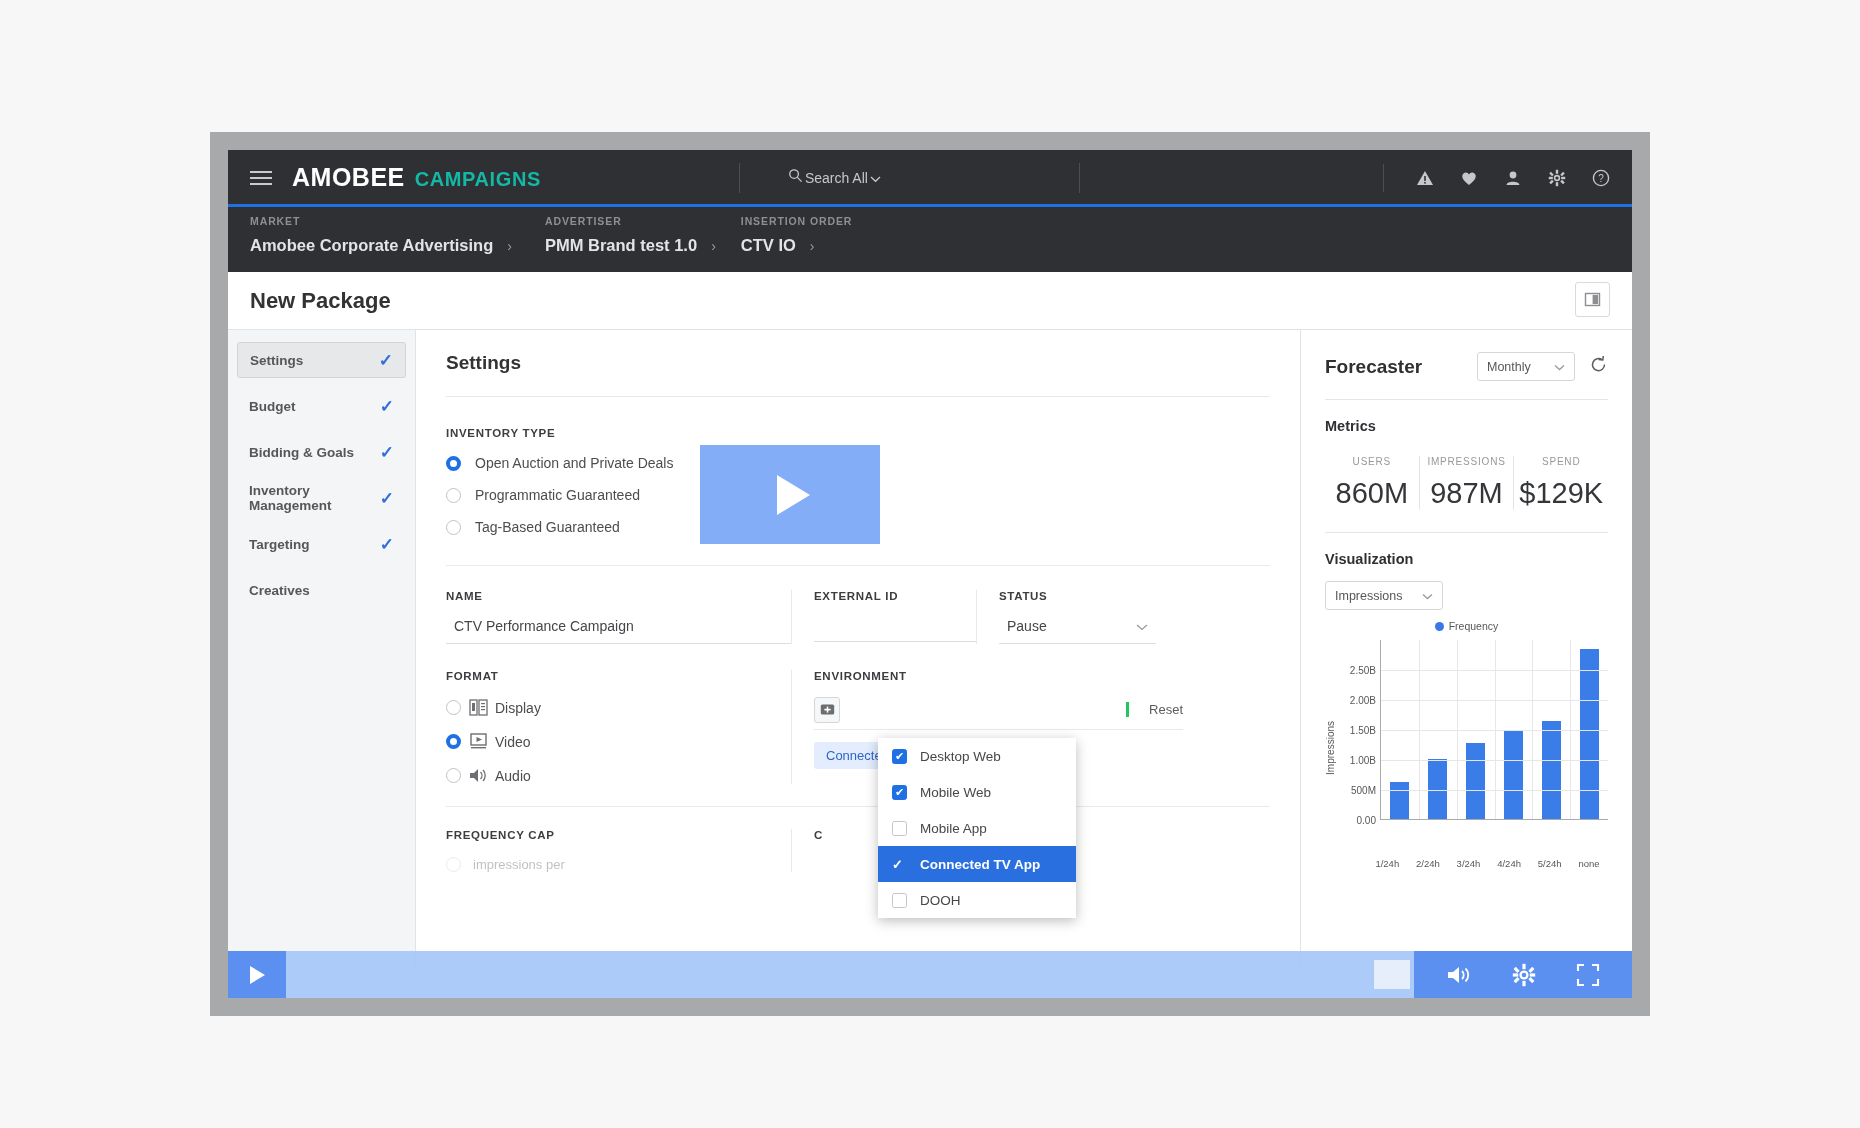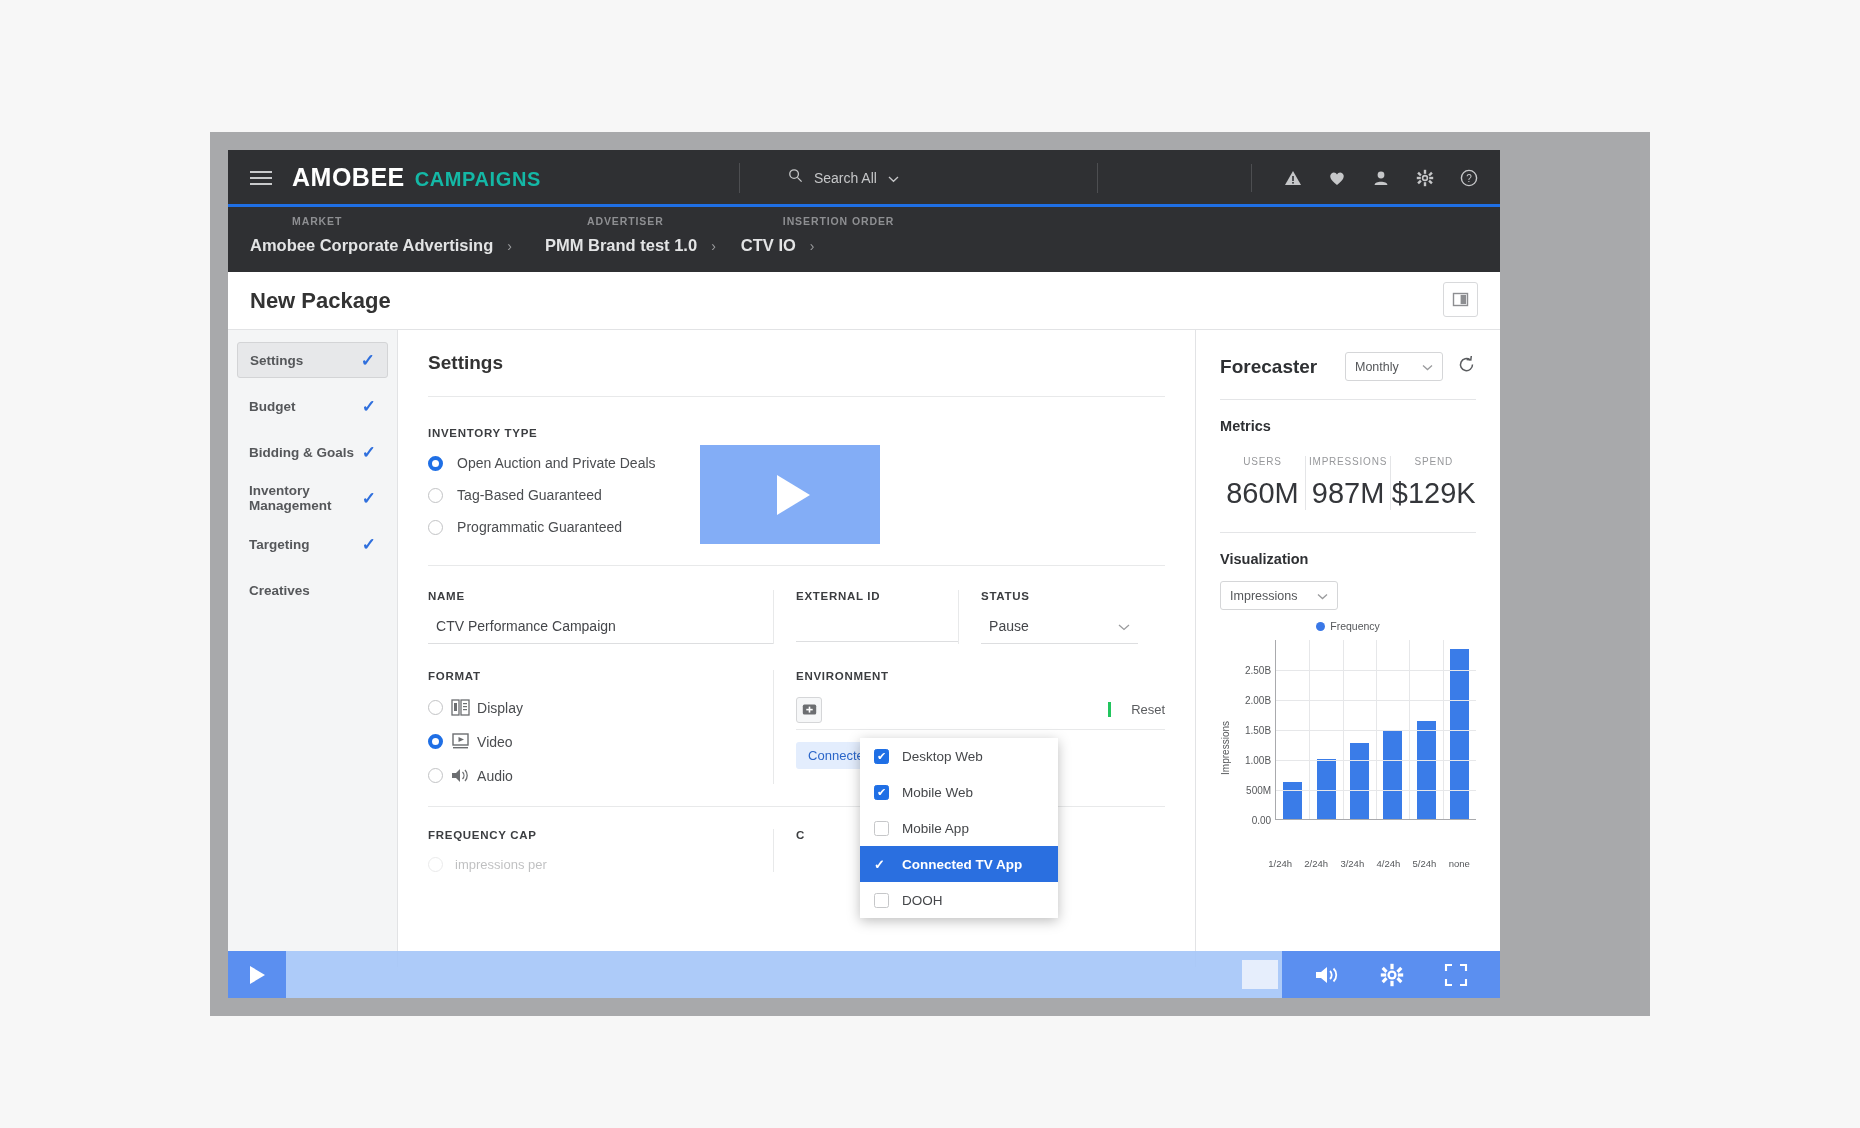--- a/index.html
+++ b/index.html
@@ -13,21 +13,21 @@
   
   #video-frame {
     position: absolute;
     left: 210px; top: 132px;
     width: 1440px; height: 884px;
     background: #a8a9ab;
     padding: 18px 18px 0 18px;
   }
   #player-stage {
     position: relative;
-    width: 1272px; height: 848px;
+    width: 1404px; height: 848px;
     background: #ffffff;
     overflow: hidden;
   }
 
   
   .topnav {
     height: 55px; background: #2f3033;
     display: flex; align-items: center;
     position: relative;
   }
@@ -41,42 +41,42 @@
   }
   .brand { margin-left: 20px; display: flex; align-items: baseline; gap: 10px; }
   .brand-main {
     color: #ffffff; font-size: 25px; font-weight: bold; letter-spacing: 0.5px;
   }
   .brand-sub {
     color: #14b8a6; font-size: 20px; font-weight: bold; letter-spacing: 0.6px;
   }
   .nav-div { width: 1px; height: 30px; background: #4d4e51; }
   .search-area {
-    display: flex; align-items: center; gap: 11px;
+    display: flex; align-items: center; gap: 2px;
     margin-left: 48px; cursor: pointer;
   }
   .search-area .txt { color: #c6c7c9; font-size: 14px; }
   .sep-1 { margin-left: 198px; }
   .sep-2 { margin-left: 198px; }
   .nav-icons {
     margin-left: auto; margin-right: 22px;
     display: flex; align-items: center; gap: 26px;
   }
   .nav-icons .ic { cursor: pointer; display: flex; }
   .nav-div-r { width: 1px; height: 28px; background: #4d4e51; margin-right: 6px; }
 
   
   .crumbbar {
     height: 67px; background: #2f3033;
     display: flex; align-items: flex-start; padding-top: 10px;
   }
   .crumb { margin-left: 0; }
   .crumb:first-child { margin-left: 22px; }
   .crumb-label {
-    color: #8e8f92; font-size: 10.5px; letter-spacing: 0.9px; font-weight: bold; margin-left: 42px;
+    color: #8e8f92; font-size: 10.5px; letter-spacing: 0.9px; font-weight: bold;
   }
   .crumb-row { display: flex; align-items: center; gap: 14px; margin-top: 9px; }
   .crumb-value {
     color: #e3e4e5; font-size: 16.5px; font-weight: bold; cursor: pointer;
   }
   .chev-r { color: #9a9b9d; font-size: 14px; }
   .crumb-gap-1 { width: 33px; }
   .crumb-gap-2 { width: 25px; }
 
   
@@ -455,25 +455,25 @@
         <div class="form-h">Settings</div>
 
         <div class="sec-inv">
           <div class="fieldlabel">INVENTORY TYPE</div>
           <div class="radio-row">
             <span class="radio on"></span>
             <span class="radio-txt">Open Auction and Private Deals</span>
           </div>
           <div class="radio-row">
             <span class="radio"></span>
-            <span class="radio-txt">Tag-Based Guaranteed</span>
+            <span class="radio-txt">Programmatic Guaranteed</span>
           </div>
           <div class="radio-row">
             <span class="radio"></span>
-            <span class="radio-txt">Programmatic Guaranteed</span>
+            <span class="radio-txt">Tag-Based Guaranteed</span>
           </div>
         </div>
 
         <div class="divider"></div>
 
         <div class="threecol">
           <div class="col-name">
             <div class="fieldlabel">NAME</div>
             <div class="underline-input">
               <span>CTV Performance Campaign</span>

